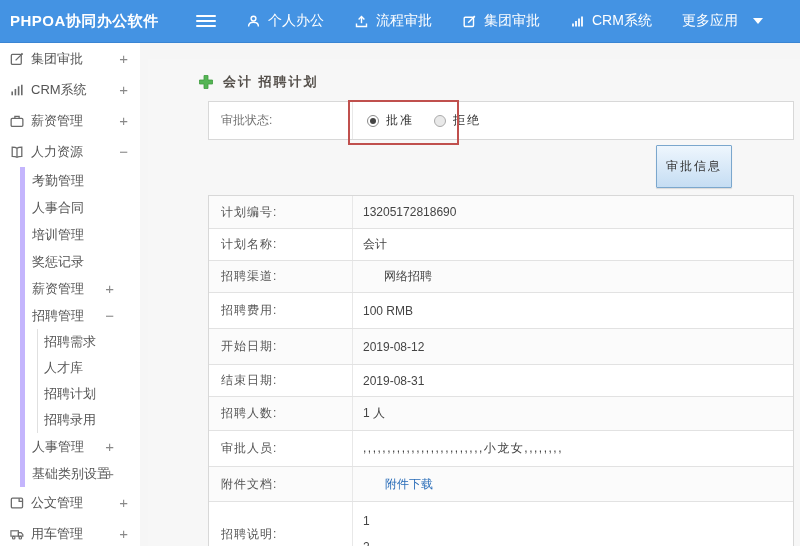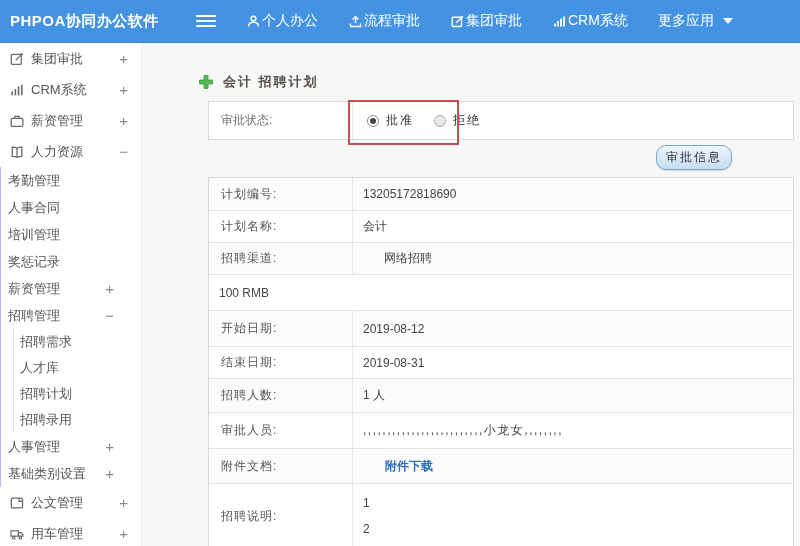--- a/index.html
+++ b/index.html
@@ -11,38 +11,38 @@
   }
   
   .navbar {
     position:absolute; top:0; left:0; width:800px; height:43px;
     background:#4493e3; border-bottom:1px solid #3a85d3;
     display:flex; align-items:center; color:#fff;
   }
   .brand { font-size:15px; font-weight:bold; padding-left:10px; width:188px; letter-spacing:.5px; }
   .hamburger { width:20px; display:flex; flex-direction:column; gap:3px; cursor:pointer; margin-left:8px; }
   .hamburger span { display:block; height:2px; background:#fff; border-radius:1px; }
-  .nav-item { display:flex; align-items:center; gap:1px; margin-left:30px; font-size:14px; cursor:pointer; white-space:nowrap; }
+  .nav-item { display:flex; align-items:center; gap:7px; margin-left:30px; font-size:14px; cursor:pointer; white-space:nowrap; }
   .nav-item svg { display:block; }
   .caret-down {
     width:0; height:0; margin-left:8px;
     border-left:5px solid transparent; border-right:5px solid transparent;
     border-top:6px solid #fff;
   }
   
   .sidebar {
     position:absolute; top:43px; left:0; width:140px; height:503px;
     background:#fff; color:#555; font-size:13px; overflow:hidden;
   }
   .side-item { display:flex; align-items:center; cursor:pointer; position:relative; }
   .side-item.lv1 { height:31px; padding-left:9px; }
   .side-item.lv1 .s-icon { width:16px; height:16px; margin-right:6px; color:#6a6a6a; flex:0 0 16px; }
   .side-item.lv2 { height:27px; padding-left:27px; }
   .side-item.lv3 { height:26px; padding-left:38px; }
-  .sub-block { border-left:1px solid #c4b5fd; }
+  .sub-block { border-left:5px solid #c4b5fd; margin-left:20px; }
   .sub-block .side-item.lv2 { padding-left:7px; }
   .sub-block2 { border-left:1px solid #e0e0e0; margin-left:12px; }
   .sub-block2 .side-item.lv3 { padding-left:6px; }
   .toggle { position:absolute; right:12px; color:#888; font-size:15px; font-weight:400; }
   .sub-block .toggle { right:26px; }
   
   .main { position:absolute; left:148px; top:59px; width:652px; height:503px; background:#f7f7f7; }
   .page-header { display:flex; align-items:center; gap:9px; margin:14px 0 0 50px; height:17px; }
   .page-title { font-size:13px; font-weight:bold; color:#55504b; letter-spacing:2px; }
   .approve-table {
@@ -58,36 +58,36 @@
   .radio { width:12px; height:12px; border-radius:50%; border:1px solid #8a8a8a; background:#fff; display:inline-block; position:relative; margin-right:7px; }
   .radio.checked::after { content:""; position:absolute; left:2px; top:2px; right:2px; bottom:2px; background:#444; border-radius:50%; }
   .radio.unchecked { background:#e9e9e9; border-color:#ababab; }
   .red-box {
     position:absolute; left:200px; top:41px; width:111px; height:45px;
     border:2px solid #c0504d; z-index:6; pointer-events:none;
   }
   .btn-row { width:586px; margin:5px 0 0 60px; display:flex; justify-content:flex-end; padding-right:62px; }
   .info-btn {
     font-family:inherit; font-size:12px; color:#333; letter-spacing:2px;
-    padding:3px 9px; border:1px solid #7ba7cd; border-radius:10px;
+    padding:12px 9px; border:1px solid #7ba7cd; border-radius:1px;
     background:linear-gradient(#eef6fd,#c5ddf3); cursor:pointer;
     box-shadow:0 1px 1px rgba(0,0,0,.12);
   }
   .detail-table { margin:7px 16px 0 60px; width:586px; background:#fff; border:1px solid #d8d8d8; }
   .drow { display:flex; align-items:stretch; border-bottom:1px solid #e2e2e2; background:#fff; }
   .drow:nth-child(odd) { background:#fbfbfb; }
   .drow:last-child { border-bottom:none; }
   .dlabel {
     width:144px; flex:0 0 144px; padding-left:12px; font-size:12px; color:#555;
     border-right:1px solid #e8e8e8; display:flex; align-items:center; letter-spacing:1px;
   }
   .dvalue { flex:1; padding-left:10px; font-size:12px; color:#444; display:flex; align-items:center; }
   .dvalue.multi { flex-direction:column; align-items:flex-start; justify-content:center; gap:12px; }
   .commas { letter-spacing:1.5px; }
-  .file-link { color:#2a6db8; font-weight:bold; text-decoration:none; cursor:pointer;padding-left:22px; }
+  .file-link { color:#2a6db8; font-weight:normal; text-decoration:none; cursor:pointer;padding-left:22px; }
 </style>
 </head>
 <body>
 
 <div class="navbar">
   <div class="brand">PHPOA协同办公软件</div>
   <div class="hamburger">
       <span></span>
       <span></span>
       <span></span>
@@ -279,20 +279,21 @@
     </div>
     <div class="drow" style="height:32px;">
       <div class="dlabel">计划名称:</div>
       <div class="dvalue">会计</div>
     </div>
     <div class="drow" style="height:32px;gap:21px;">
       <div class="dlabel">招聘渠道:</div>
       <div class="dvalue">网络招聘</div>
     </div>
     <div class="drow" style="height:36px;">
+      <div class="dlabel">招聘费用:</div>
       <div class="dvalue">100 RMB</div>
     </div>
     <div class="drow" style="height:36px;">
       <div class="dlabel">开始日期:</div>
       <div class="dvalue">2019-08-12</div>
     </div>
     <div class="drow" style="height:32px;">
       <div class="dlabel">结束日期:</div>
       <div class="dvalue">2019-08-31</div>
     </div>

